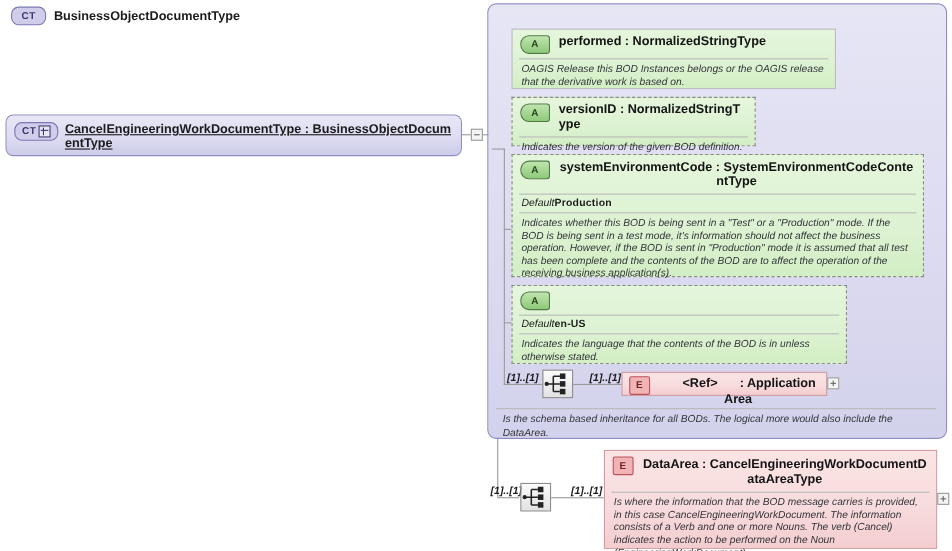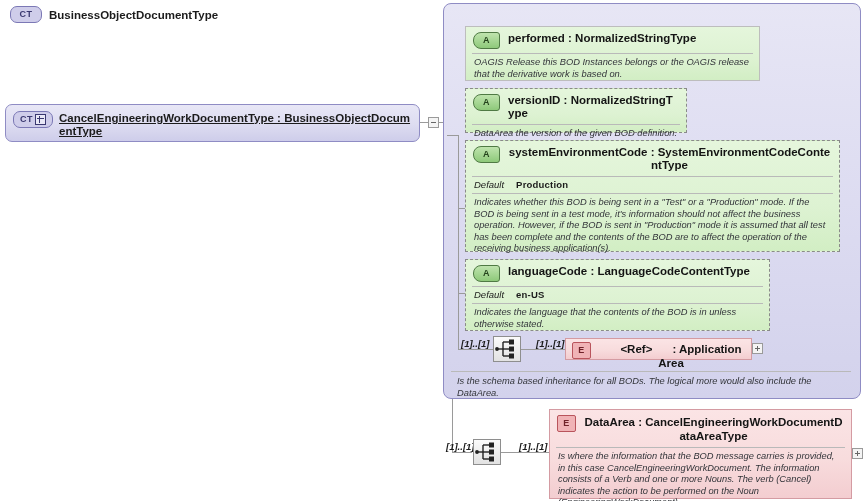--- a/index.html
+++ b/index.html
@@ -102,21 +102,21 @@
     display:flex;align-items:flex-start;gap:8px;
     padding:5px 8px 4px 7px;
   }
   .attr-name{
     font-size:11.5px;font-weight:bold;color:#141414;line-height:13px;
     word-break:break-all;
   }
   .attr-name.wrapcenter{text-align:center;}
   .divline{height:1px;background:#b9b9b9;margin:0 6px;}
   .defrow{
-    display:flex;gap:12px;align-items:baseline;
+    display:flex;gap:0;align-items:baseline;
     padding:2px 8px 3px 8px;font-size:9.5px;color:#1b1b1b;
   }
   .defrow .k{font-style:italic;}
   .defrow .v{font-weight:bold;letter-spacing:.2px;}
   .attr-doc{
     padding:3px 8px 5px 8px;
     font-size:9.3px;font-style:italic;color:#33353a;line-height:11.5px;
   }
 
   
@@ -206,41 +206,40 @@
     <div class="divline"></div>
     <div class="attr-doc">OAGIS Release this BOD Instances belongs or the OAGIS release that the derivative work is based on.</div>
   </div>
 
   <div class="attr" style="left:465px;top:88px;width:222px;height:45px;">
     <div class="attr-head">
       <span class="badge badge-a">A</span>
       <span class="attr-name">versionID : NormalizedStringType</span>
     </div>
     <div class="divline"></div>
-    <div class="attr-doc">DataArea the version of the given BOD definition.</div>
+    <div class="attr-doc">Indicates the version of the given BOD definition.</div>
   </div>
 
   <div class="attr" style="left:465px;top:140px;width:375px;height:112px;">
     <div class="attr-head">
       <span class="badge badge-a">A</span>
       <span class="attr-name wrapcenter" style="flex:1;">systemEnvironmentCode : SystemEnvironmentCodeContentType</span>
     </div>
     <div class="divline"></div>
     <div class="defrow">
       <span class="k">Default</span>
       <span class="v">Production</span>
     </div>
     <div class="divline"></div>
     <div class="attr-doc">Indicates whether this BOD is being sent in a "Test" or a "Production" mode. If the BOD is being sent in a test mode, it's information should not affect the business operation. However, if the BOD is sent in "Production" mode it is assumed that all test has been complete and the contents of the BOD are to affect the operation of the receiving business application(s).</div>
   </div>
 
   <div class="attr" style="left:465px;top:259px;width:305px;height:72px;">
     <div class="attr-head">
       <span class="badge badge-a">A</span>
-      <span class="attr-name">languageCode : LanguageCodeContentType</span>
     </div>
     <div class="divline"></div>
     <div class="defrow">
       <span class="k">Default</span>
       <span class="v">en-US</span>
     </div>
     <div class="divline"></div>
     <div class="attr-doc">Indicates the language that the contents of the BOD is in unless otherwise stated.</div>
   </div>
 

